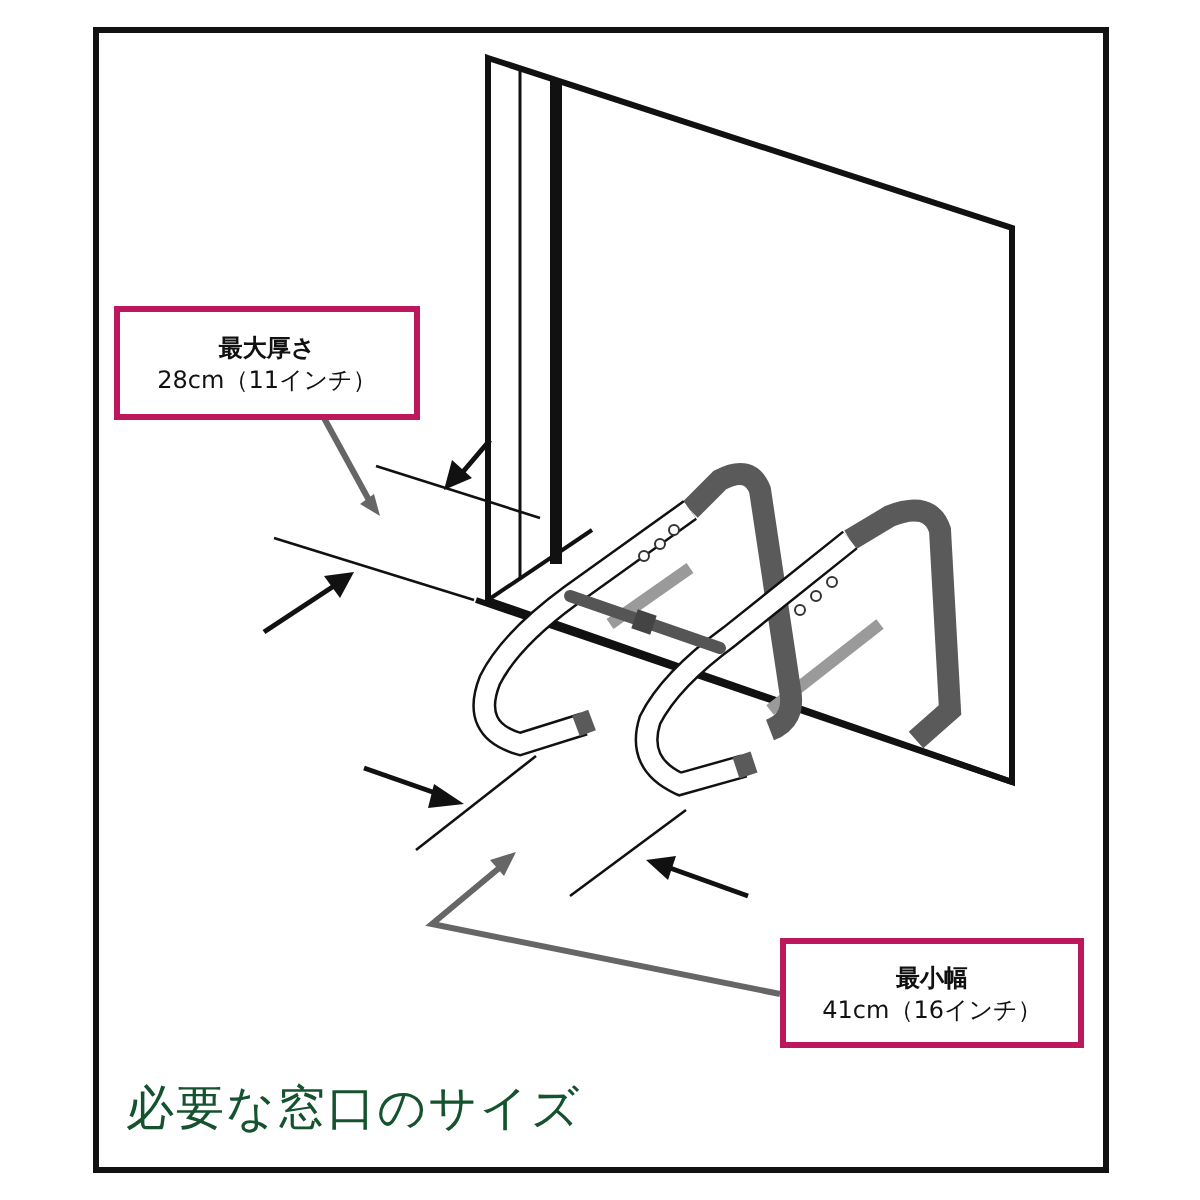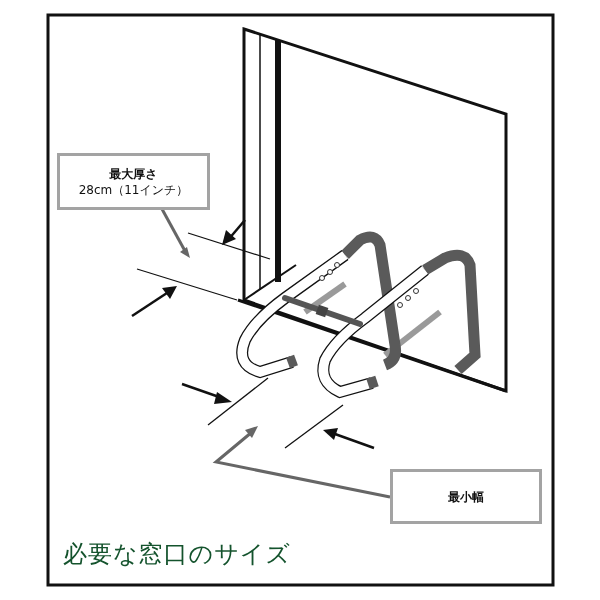--- a/index.html
+++ b/index.html
@@ -1,19 +1,19 @@
 <!DOCTYPE html>
 <html><head>
 <meta charset="utf-8">
 <style>
   html, body { margin: 0; padding: 0; background: #ffffff; }
   body { width: 600px; height: 600px; position: relative; overflow: hidden; font-family: "DejaVu Sans", "Liberation Sans", sans-serif; }
   #stage { position: absolute; left: 0; top: 0; width: 600px; height: 600px; }
   .label-box {
-    position: absolute; background: #fff; border: 3px solid #a3a3a3;
+    position: absolute; background: #fff; border: 3px solid #be185d;
     box-sizing: border-box; text-align: center; color: #111;
     font-family: "DejaVu Sans", "Liberation Sans", sans-serif;
     display: flex; flex-direction: column; justify-content: center;
   }
   .label-box .l1 { font-size: 12px; line-height: 16px; font-weight: bold; }
   .label-box .l2 { font-size: 12px; line-height: 16px; }
   #box-thickness { left: 57px; top: 153px; width: 153px; height: 57px; }
   #box-width { left: 390px; top: 469px; width: 152px; height: 55px; }
   #caption {
     position: absolute; left: 63px; top: 538px; font-size: 24px; color: #14532d;
@@ -85,15 +85,16 @@
   </g>
 </svg>
 
 <div id="box-thickness" class="label-box">
   <div class="l1">最大厚さ</div>
   <div class="l2">28cm（11インチ）</div>
 </div>
 
 <div id="box-width" class="label-box">
   <div class="l1">最小幅</div>
+  <div class="l2">41cm（16インチ）</div>
 </div>
 
 <div id="caption">必要な窓口のサイズ</div>
 
 </body></html>

